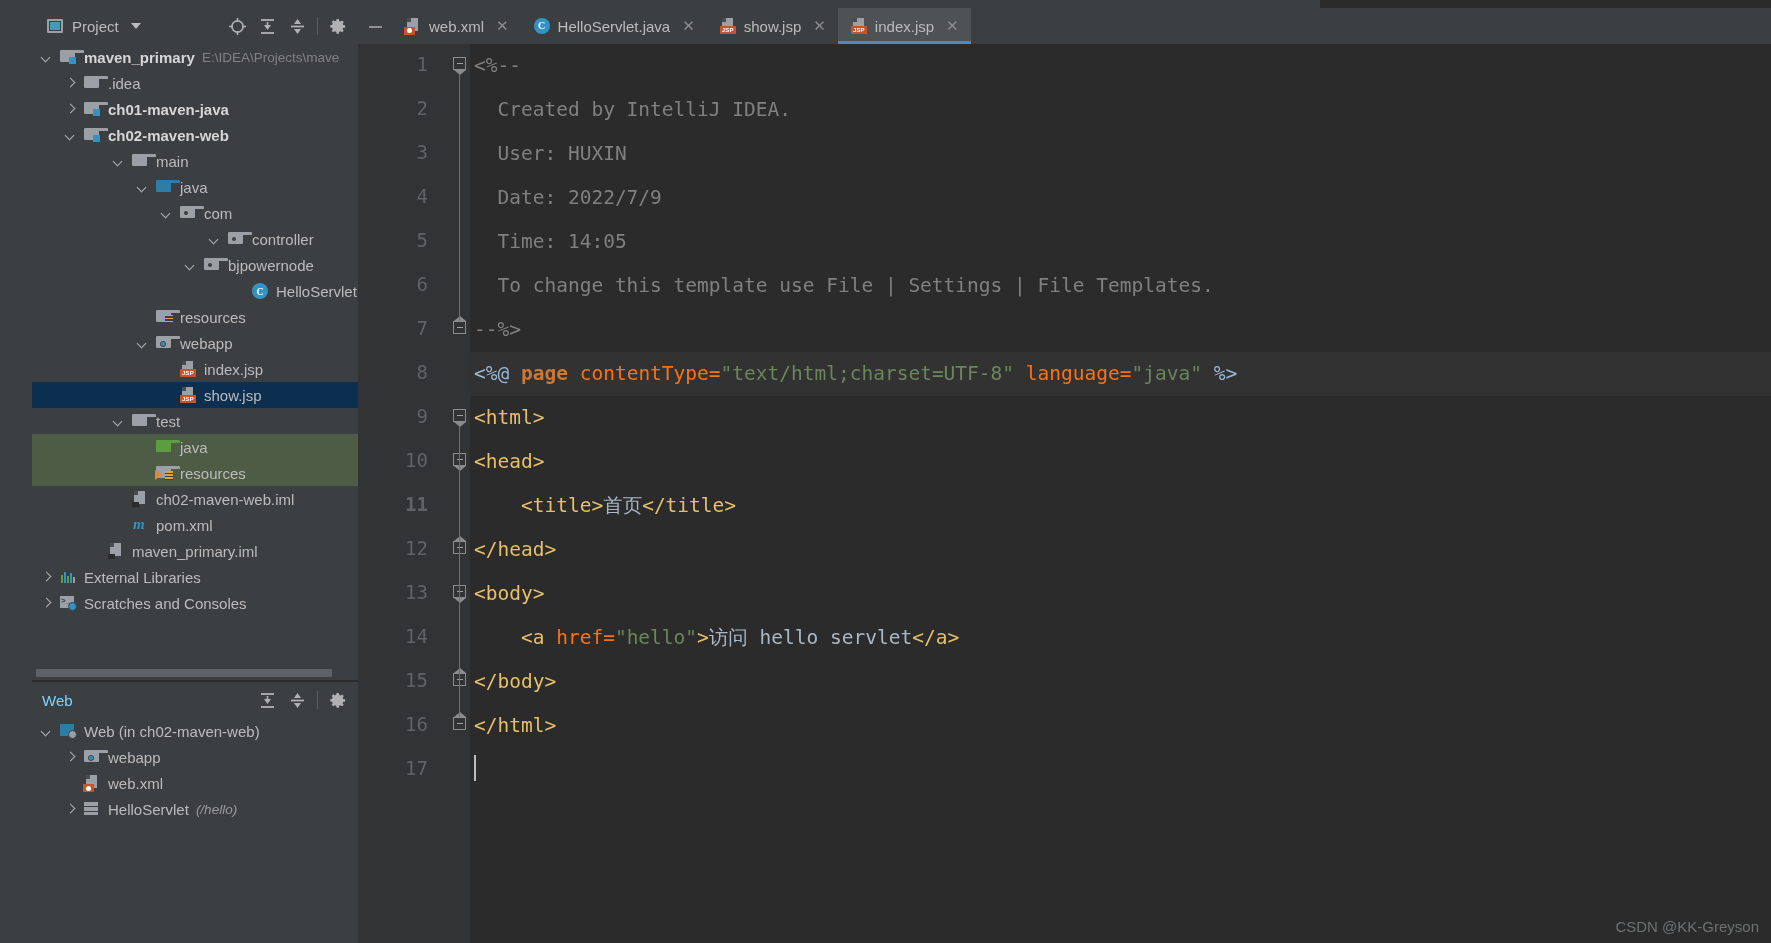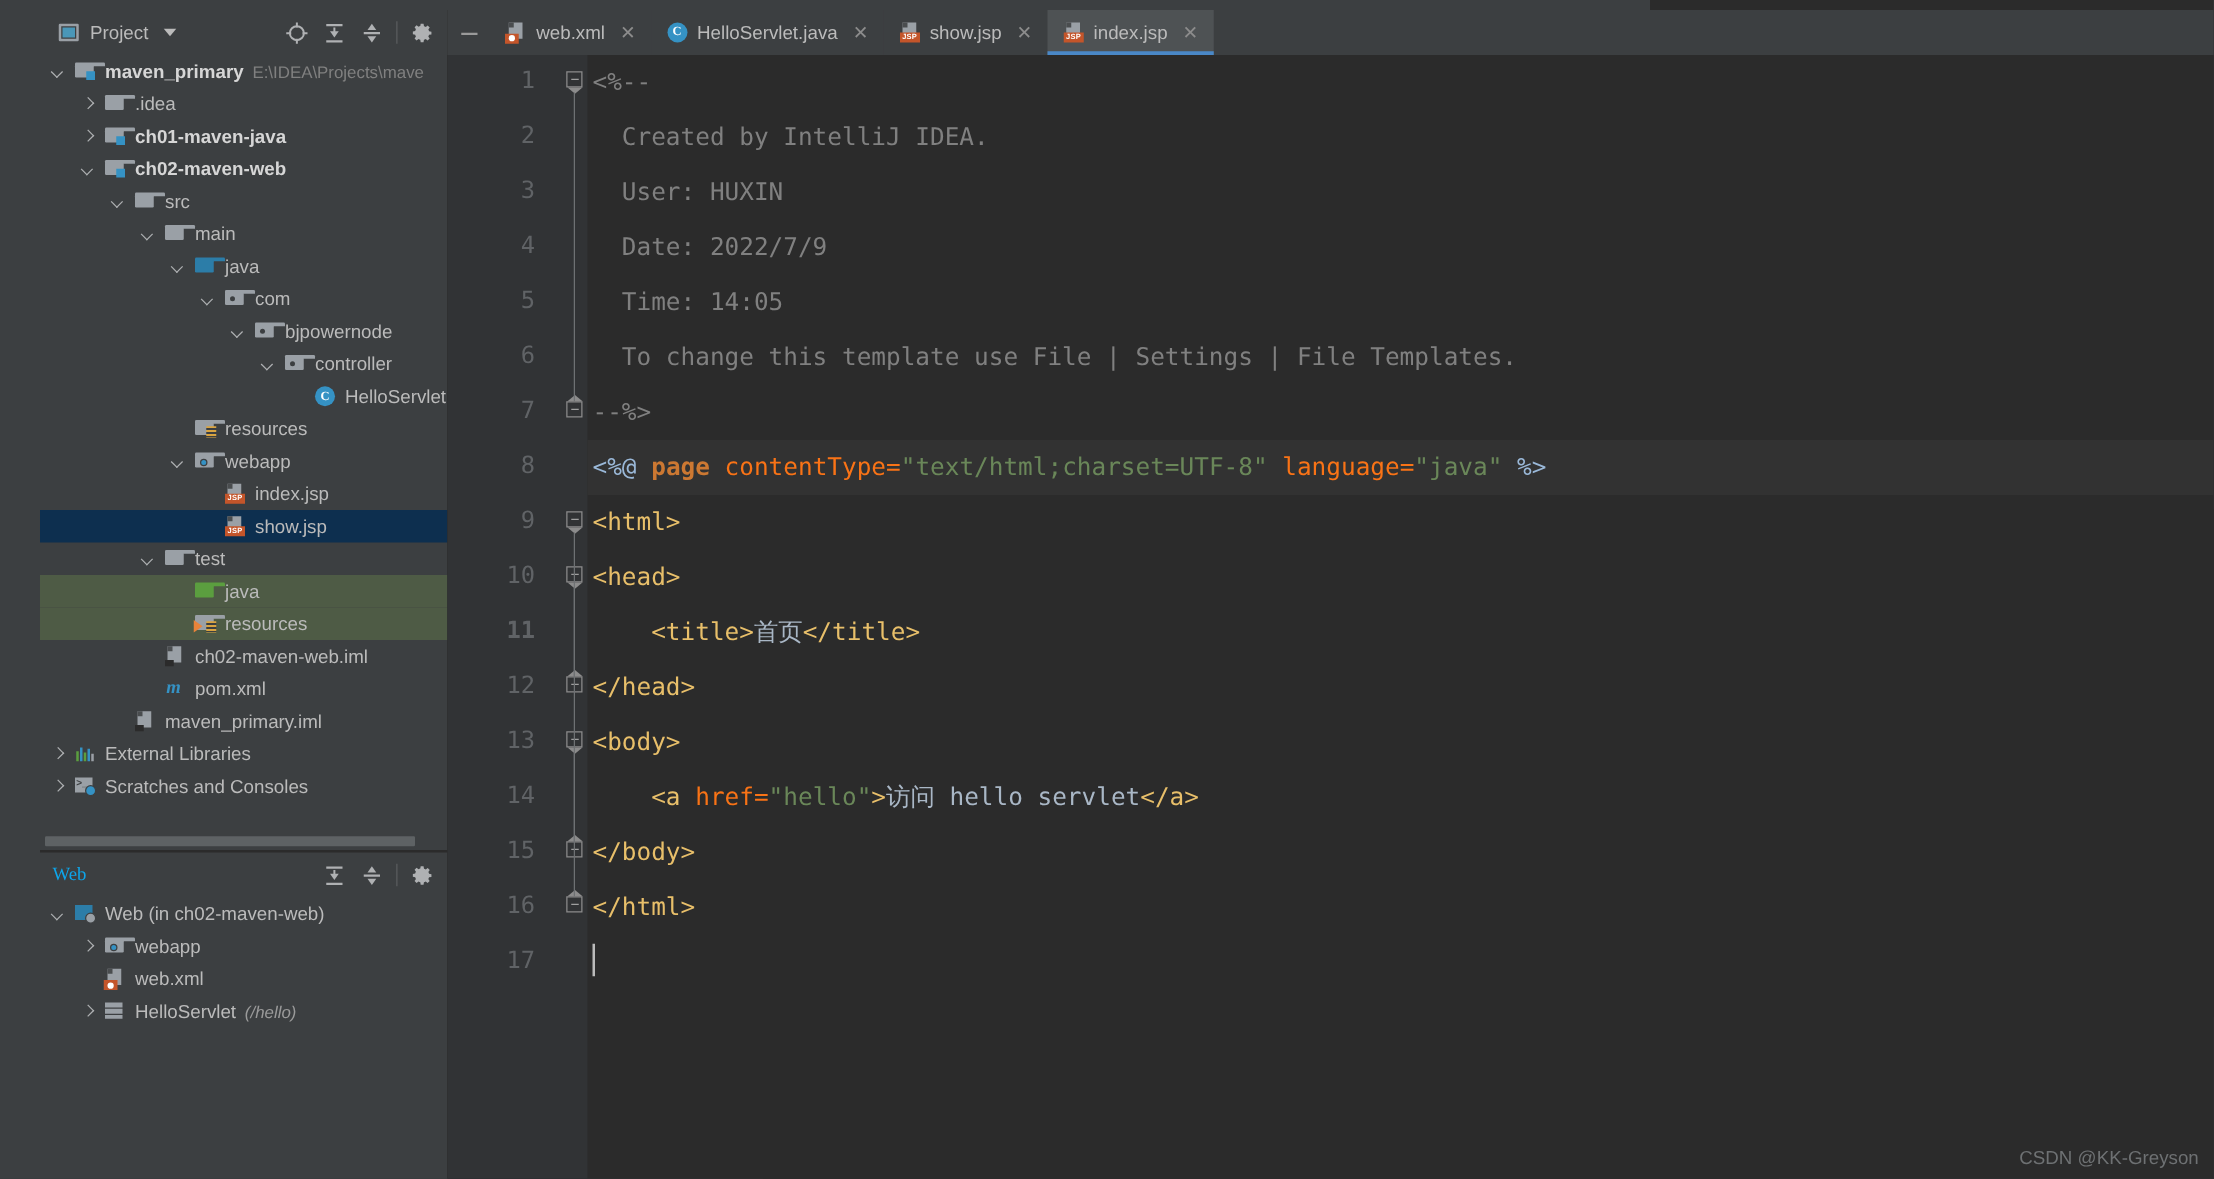--- a/index.html
+++ b/index.html
@@ -171,21 +171,21 @@
   
   .panel-divider {
     position: absolute; left: 0; right: 0; height: 2px; background: #2B2B2B;
   }
 
   
   .web-panel { position: absolute; left: 0; right: 0; top: 674px; bottom: 0; }
   .web-header {
     height: 36px; display: flex; align-items: center; padding: 0 6px 0 10px;
   }
-  .web-header .wh-title { color: #0ea5e9; font-size: 15px; font-family: Liberation Serif, serif; }
+  .web-header .wh-title { color: #7dd3fc; font-size: 15px; }
 
   
   .editor-area {
     position: absolute; left: 358px; top: 8px; right: 0; bottom: 0;
     background: #2B2B2B;
   }
   .tabbar {
     height: 36px; background: #3C3F41; display: flex; align-items: stretch;
     position: relative;
   }
@@ -352,39 +352,28 @@
         <span class="ico">
           <span class="f-grey f-mod">
             <span class="tab"></span>
             <span class="bod"></span>
             <span class="sq"></span>
           </span>
         </span>
         <span class="lbl bold">ch02-maven-web</span>
       </div>
       <div class="row">
-        <span style="width: 56px; flex: 0 0 auto;"></span>
+        <span style="width: 80px; flex: 0 0 auto;"></span>
         <span class="arrow down" style="margin-right: 6px;"></span>
         <span class="ico">
           <span class="f-grey">
             <span class="tab"></span>
             <span class="bod"></span>
           </span>
         </span>
-        <span class="lbl">src</span>
-      </div>
-      <div class="row">
-        <span style="width: 80px; flex: 0 0 auto;"></span>
-        <span class="arrow down" style="margin-right: 6px;"></span>
-        <span class="ico">
-          <span class="f-grey">
-            <span class="tab"></span>
-            <span class="bod"></span>
-          </span>
-        </span>
         <span class="lbl">main</span>
       </div>
       <div class="row">
         <span style="width: 104px; flex: 0 0 auto;"></span>
         <span class="arrow down" style="margin-right: 6px;"></span>
         <span class="ico">
           <span class="f-grey f-blue">
             <span class="tab"></span>
             <span class="bod"></span>
           </span>
@@ -397,42 +386,42 @@
         <span class="ico">
           <span class="f-grey f-pkg">
             <span class="tab"></span>
             <span class="bod"></span>
             <span class="dot"></span>
           </span>
         </span>
         <span class="lbl">com</span>
       </div>
       <div class="row">
+        <span style="width: 176px; flex: 0 0 auto;"></span>
+        <span class="arrow down" style="margin-right: 6px;"></span>
+        <span class="ico">
+          <span class="f-grey f-pkg">
+            <span class="tab"></span>
+            <span class="bod"></span>
+            <span class="dot"></span>
+          </span>
+        </span>
+        <span class="lbl">controller</span>
+      </div>
+      <div class="row">
         <span style="width: 152px; flex: 0 0 auto;"></span>
         <span class="arrow down" style="margin-right: 6px;"></span>
         <span class="ico">
           <span class="f-grey f-pkg">
             <span class="tab"></span>
             <span class="bod"></span>
             <span class="dot"></span>
           </span>
         </span>
         <span class="lbl">bjpowernode</span>
-      </div>
-      <div class="row">
-        <span style="width: 176px; flex: 0 0 auto;"></span>
-        <span class="arrow down" style="margin-right: 6px;"></span>
-        <span class="ico">
-          <span class="f-grey f-pkg">
-            <span class="tab"></span>
-            <span class="bod"></span>
-            <span class="dot"></span>
-          </span>
-        </span>
-        <span class="lbl">controller</span>
       </div>
       <div class="row">
         <span style="width: 200px; flex: 0 0 auto;"></span>
         <span class="arrow " style="margin-right: 6px;"></span>
         <span class="ico">
           <span class="ic-class">C</span>
         </span>
         <span class="lbl">HelloServlet</span>
       </div>
       <div class="row">

